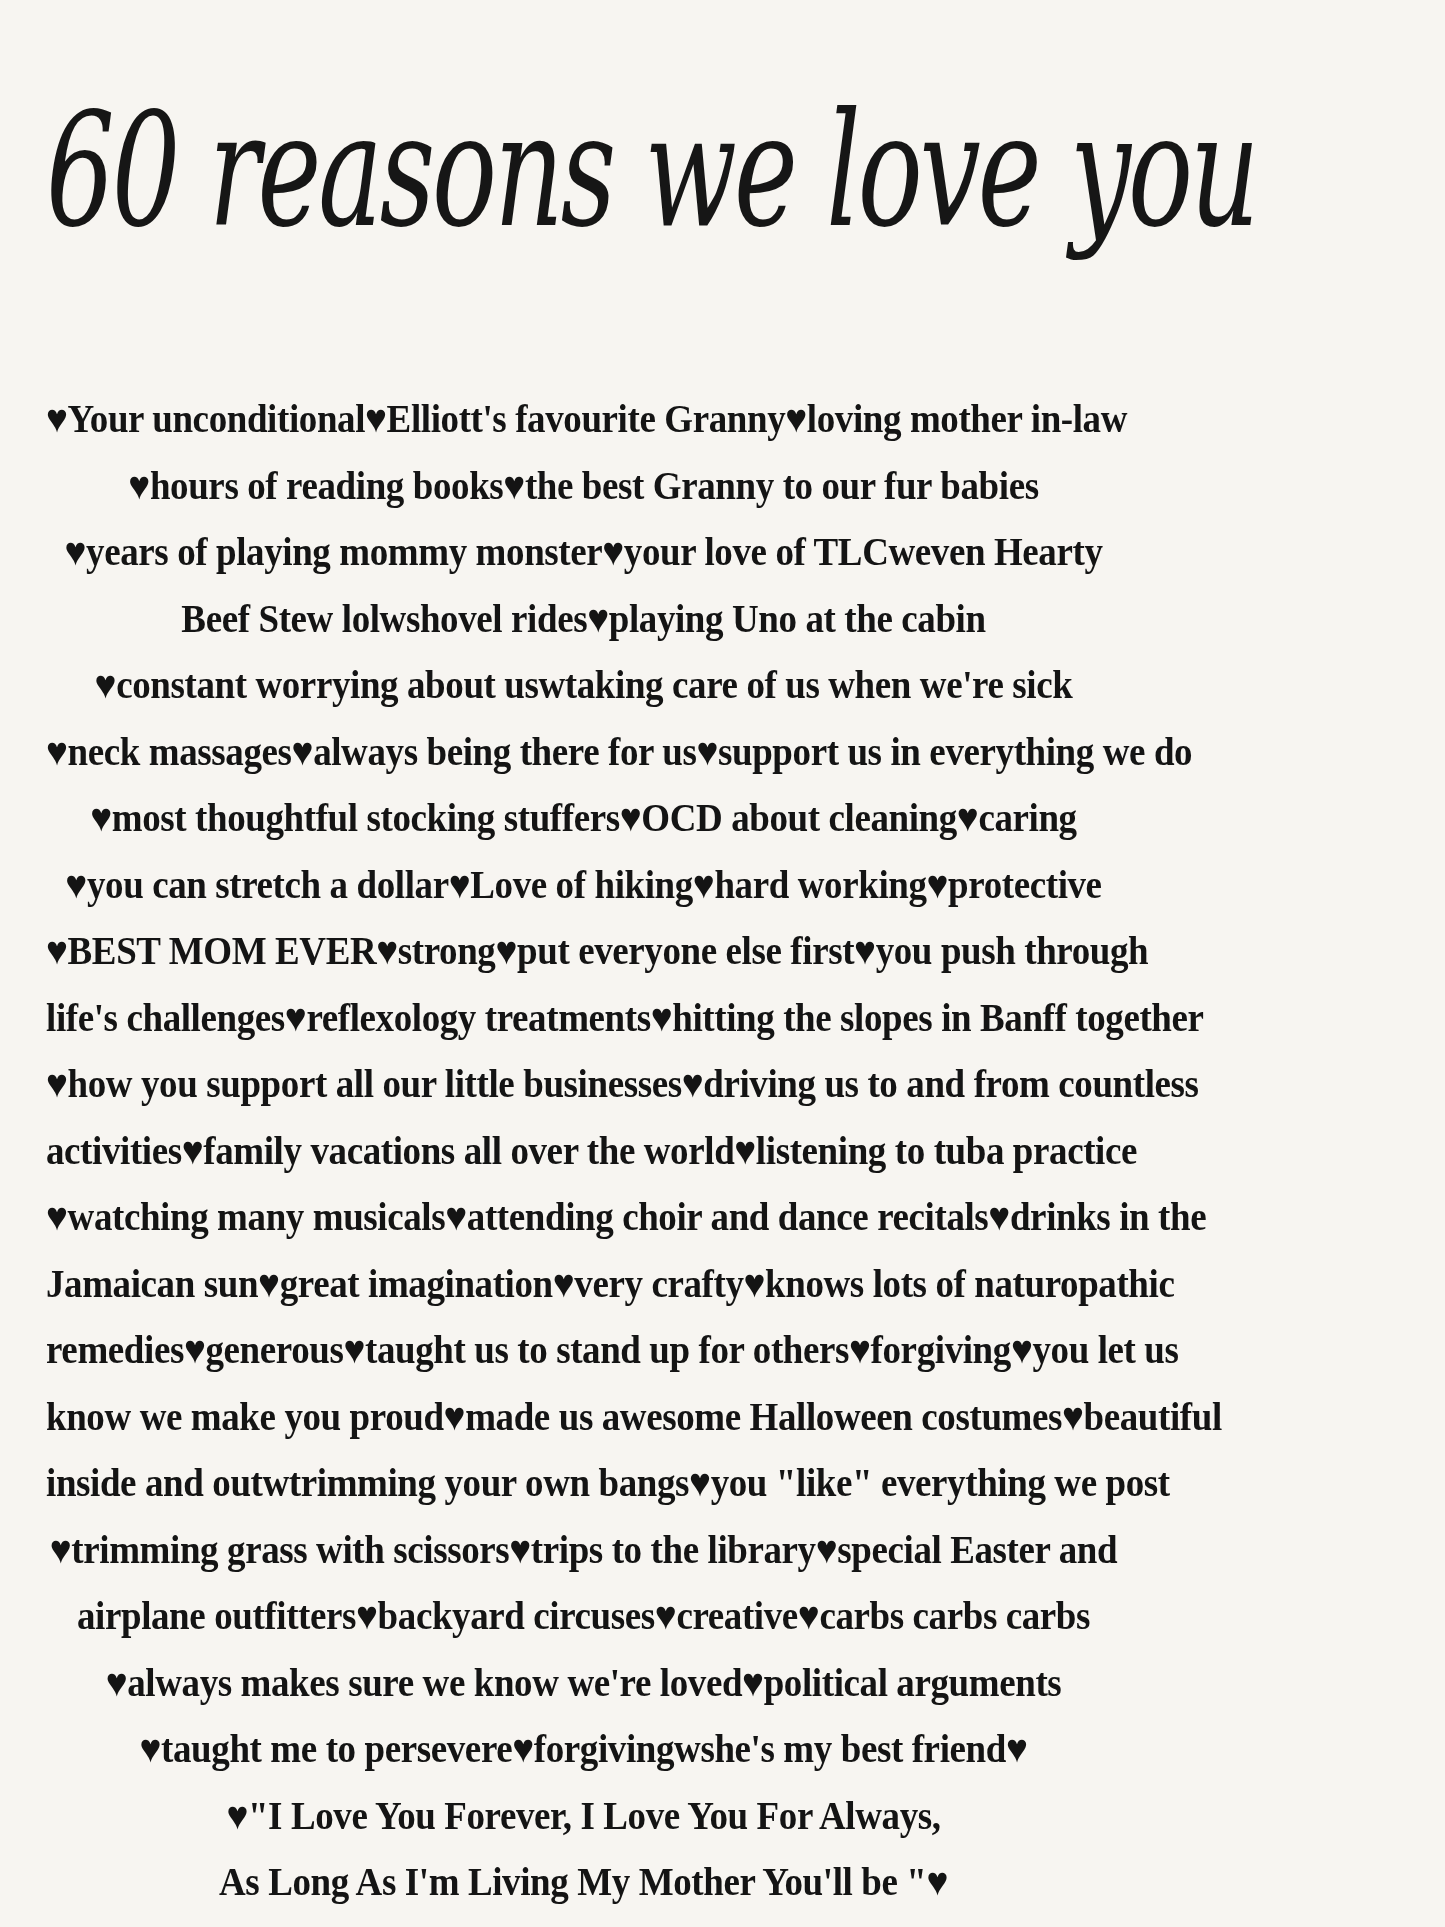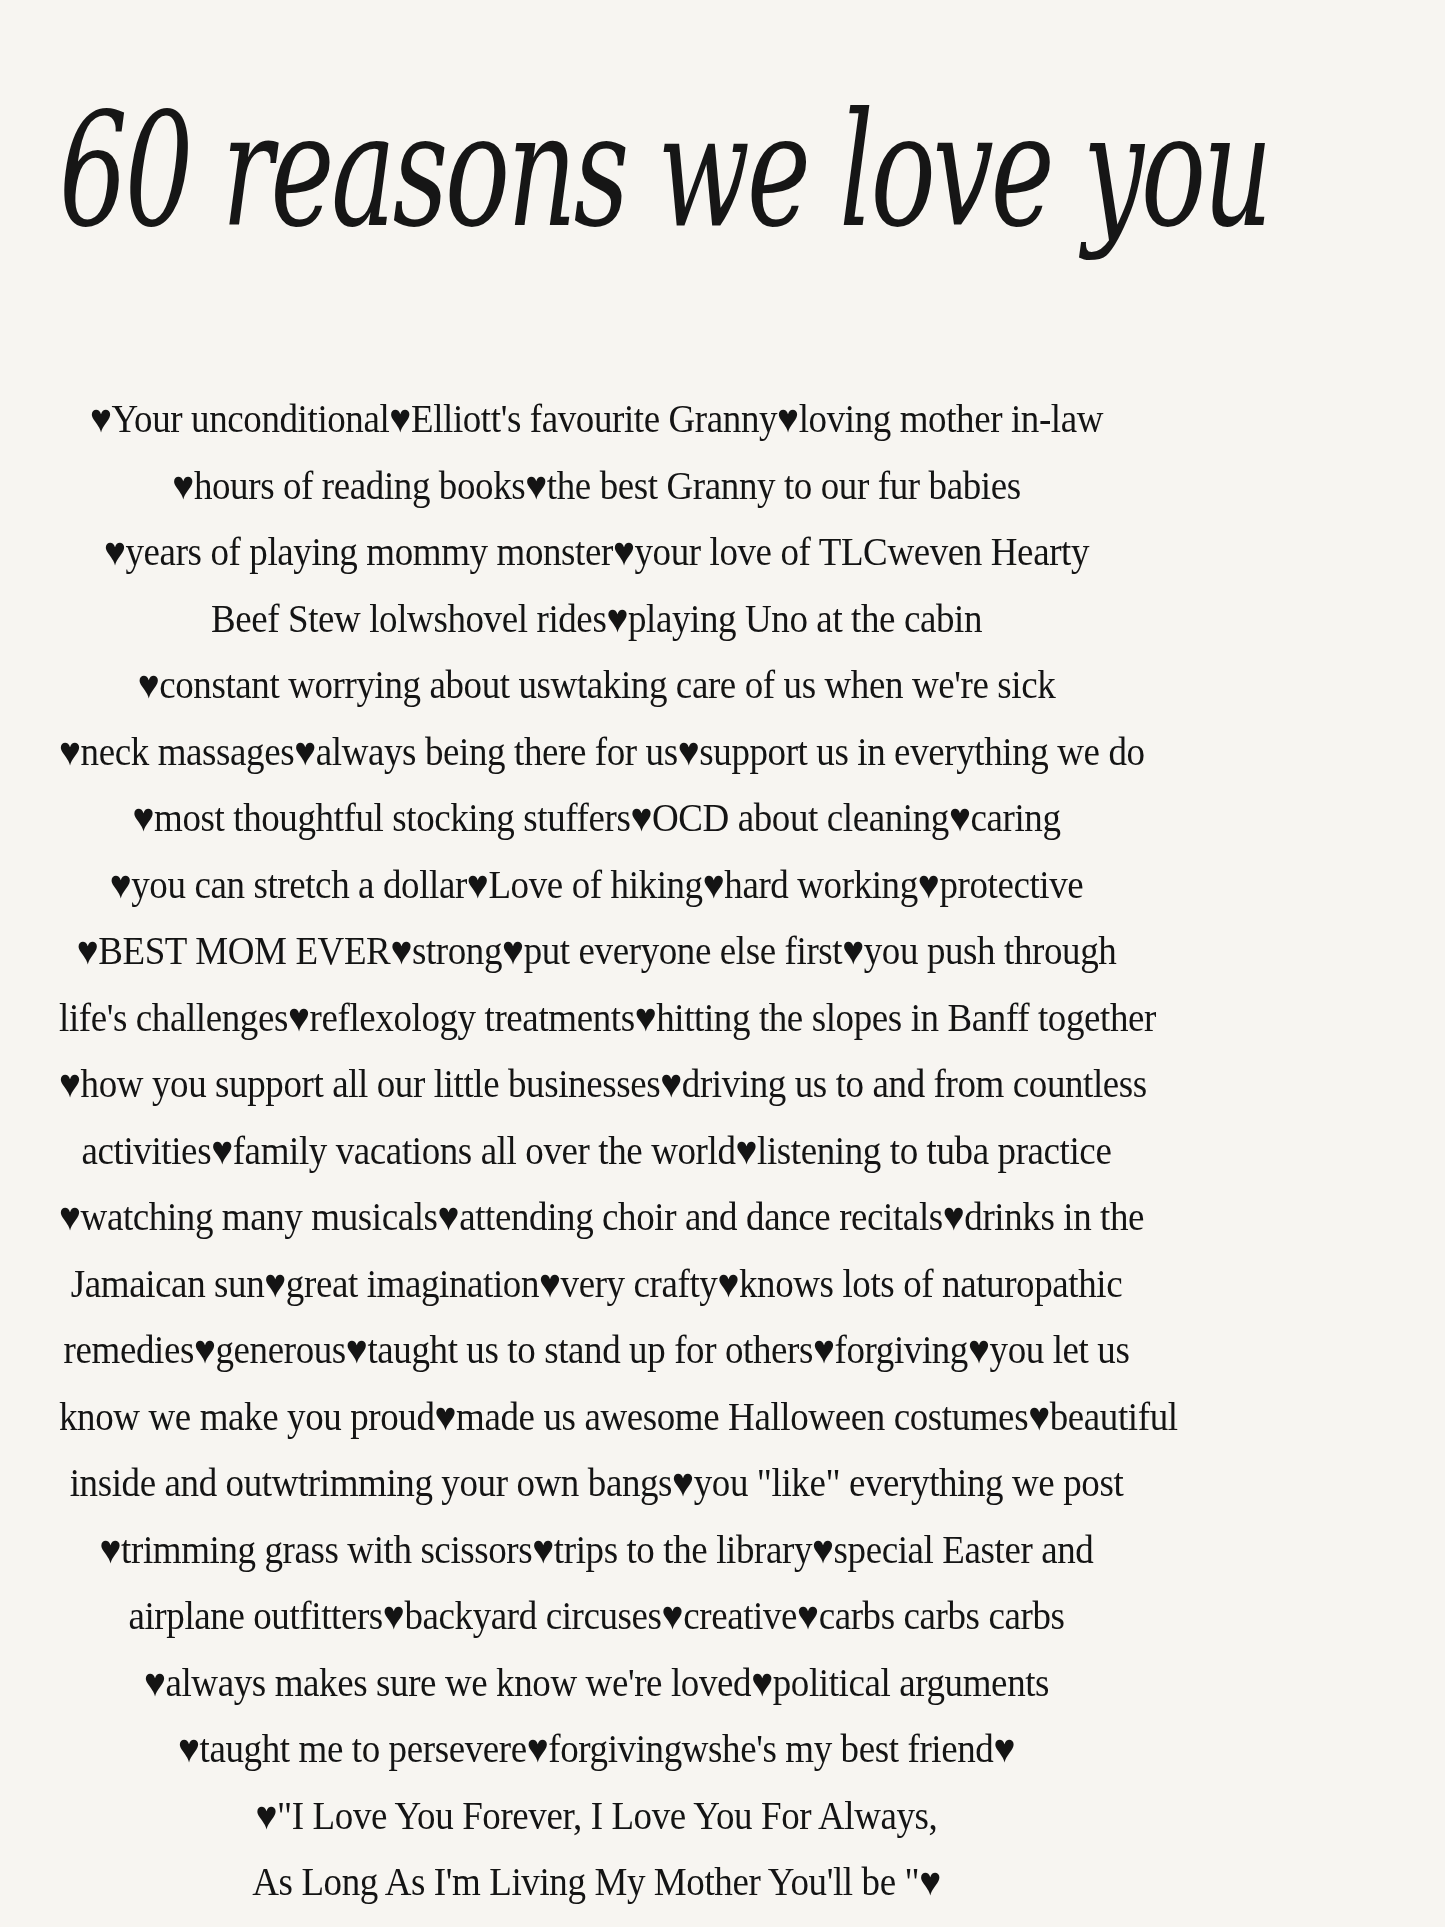--- a/index.html
+++ b/index.html
@@ -14,39 +14,40 @@
     font-family: "Liberation Serif", serif;
   }
   .poster {
     box-sizing: border-box;
     width: 1445px;
     height: 1927px;
     padding-top: 38px;
   }
   .content {
     width: 1075px;
-    margin-left: 59px; 
+    margin-left: 46px; 
     text-align: center;
   }
   .script-title {
     font-family: "DejaVu Serif", serif;
     font-style: italic;
     font-weight: 400;
     font-size: 108px;
     line-height: 1.0;
     color: #161616;
     letter-spacing: -3px;
     transform: scaleY(1.45);
     transform-origin: top center;
     margin: 55px 0 0 0;
     white-space: nowrap;
   }
   .reasons {
     margin-top: 185px;
     color: #141414;
+    font-weight: bold;
   }
   .reason-line {
     font-family: "Liberation Serif", serif;
     font-size: 37px;
     line-height: 66.5px;
     letter-spacing: -0.4px;
     white-space: nowrap;
     transform: scaleY(1.08);
     color: #141414;
   }

